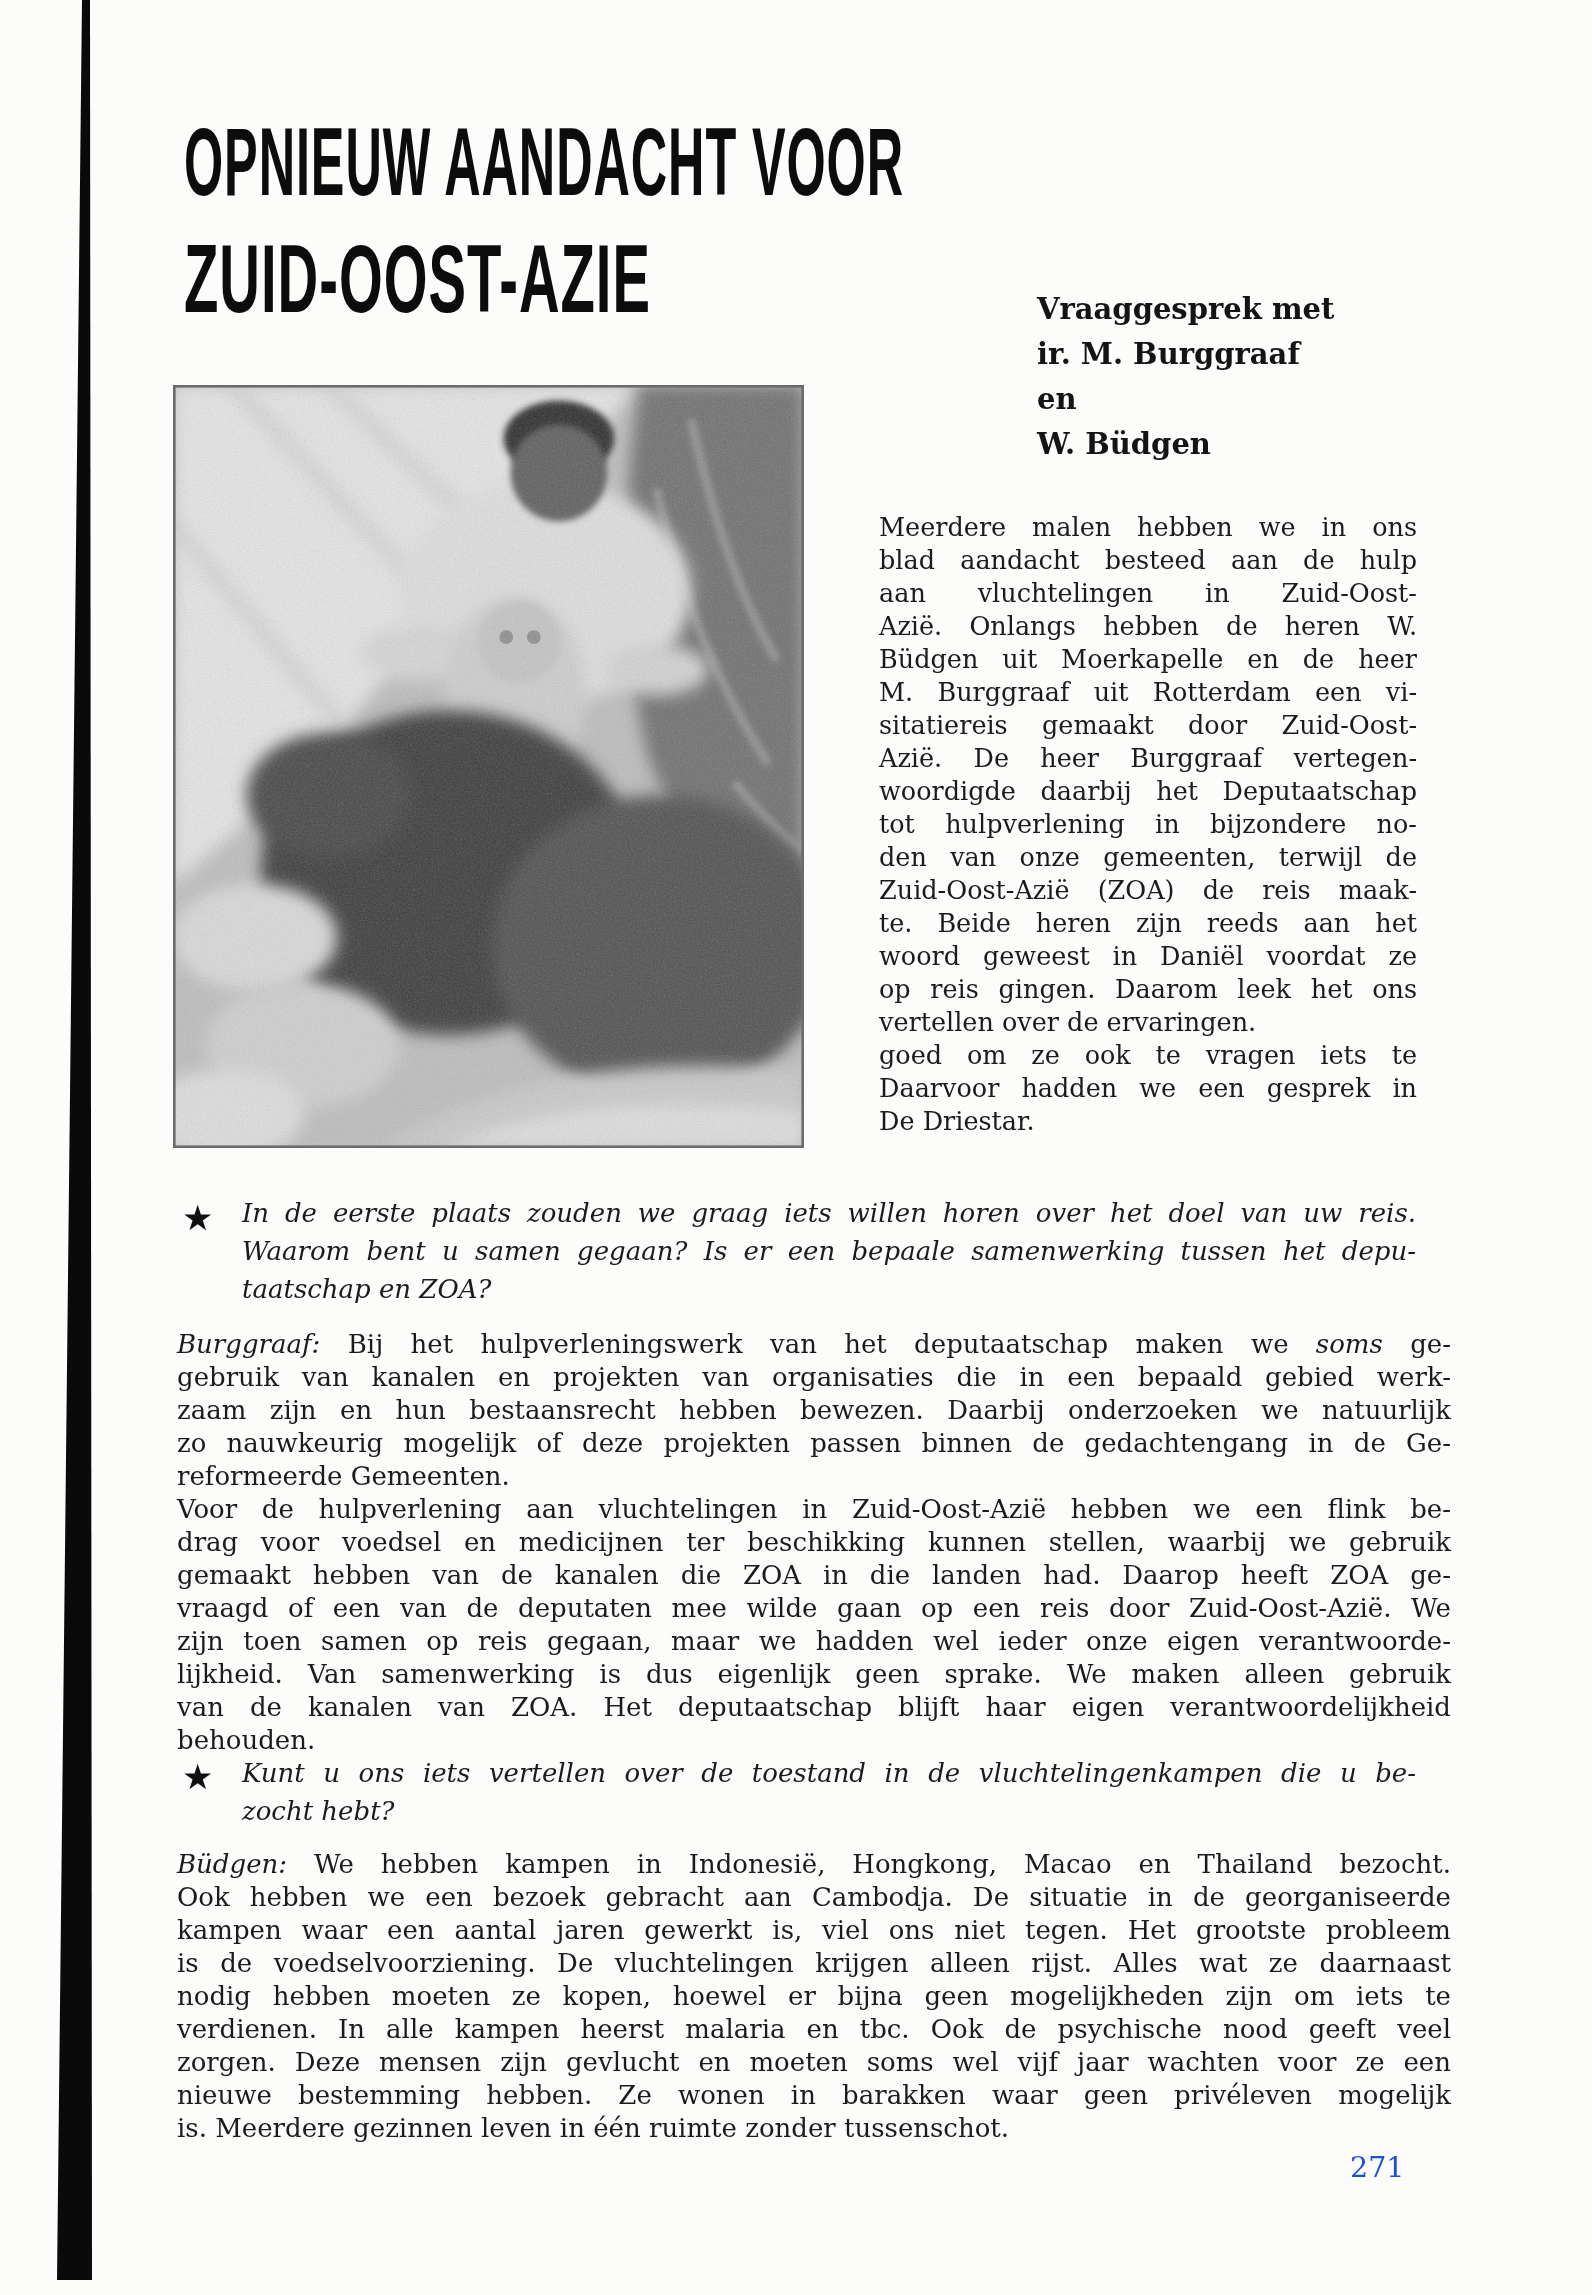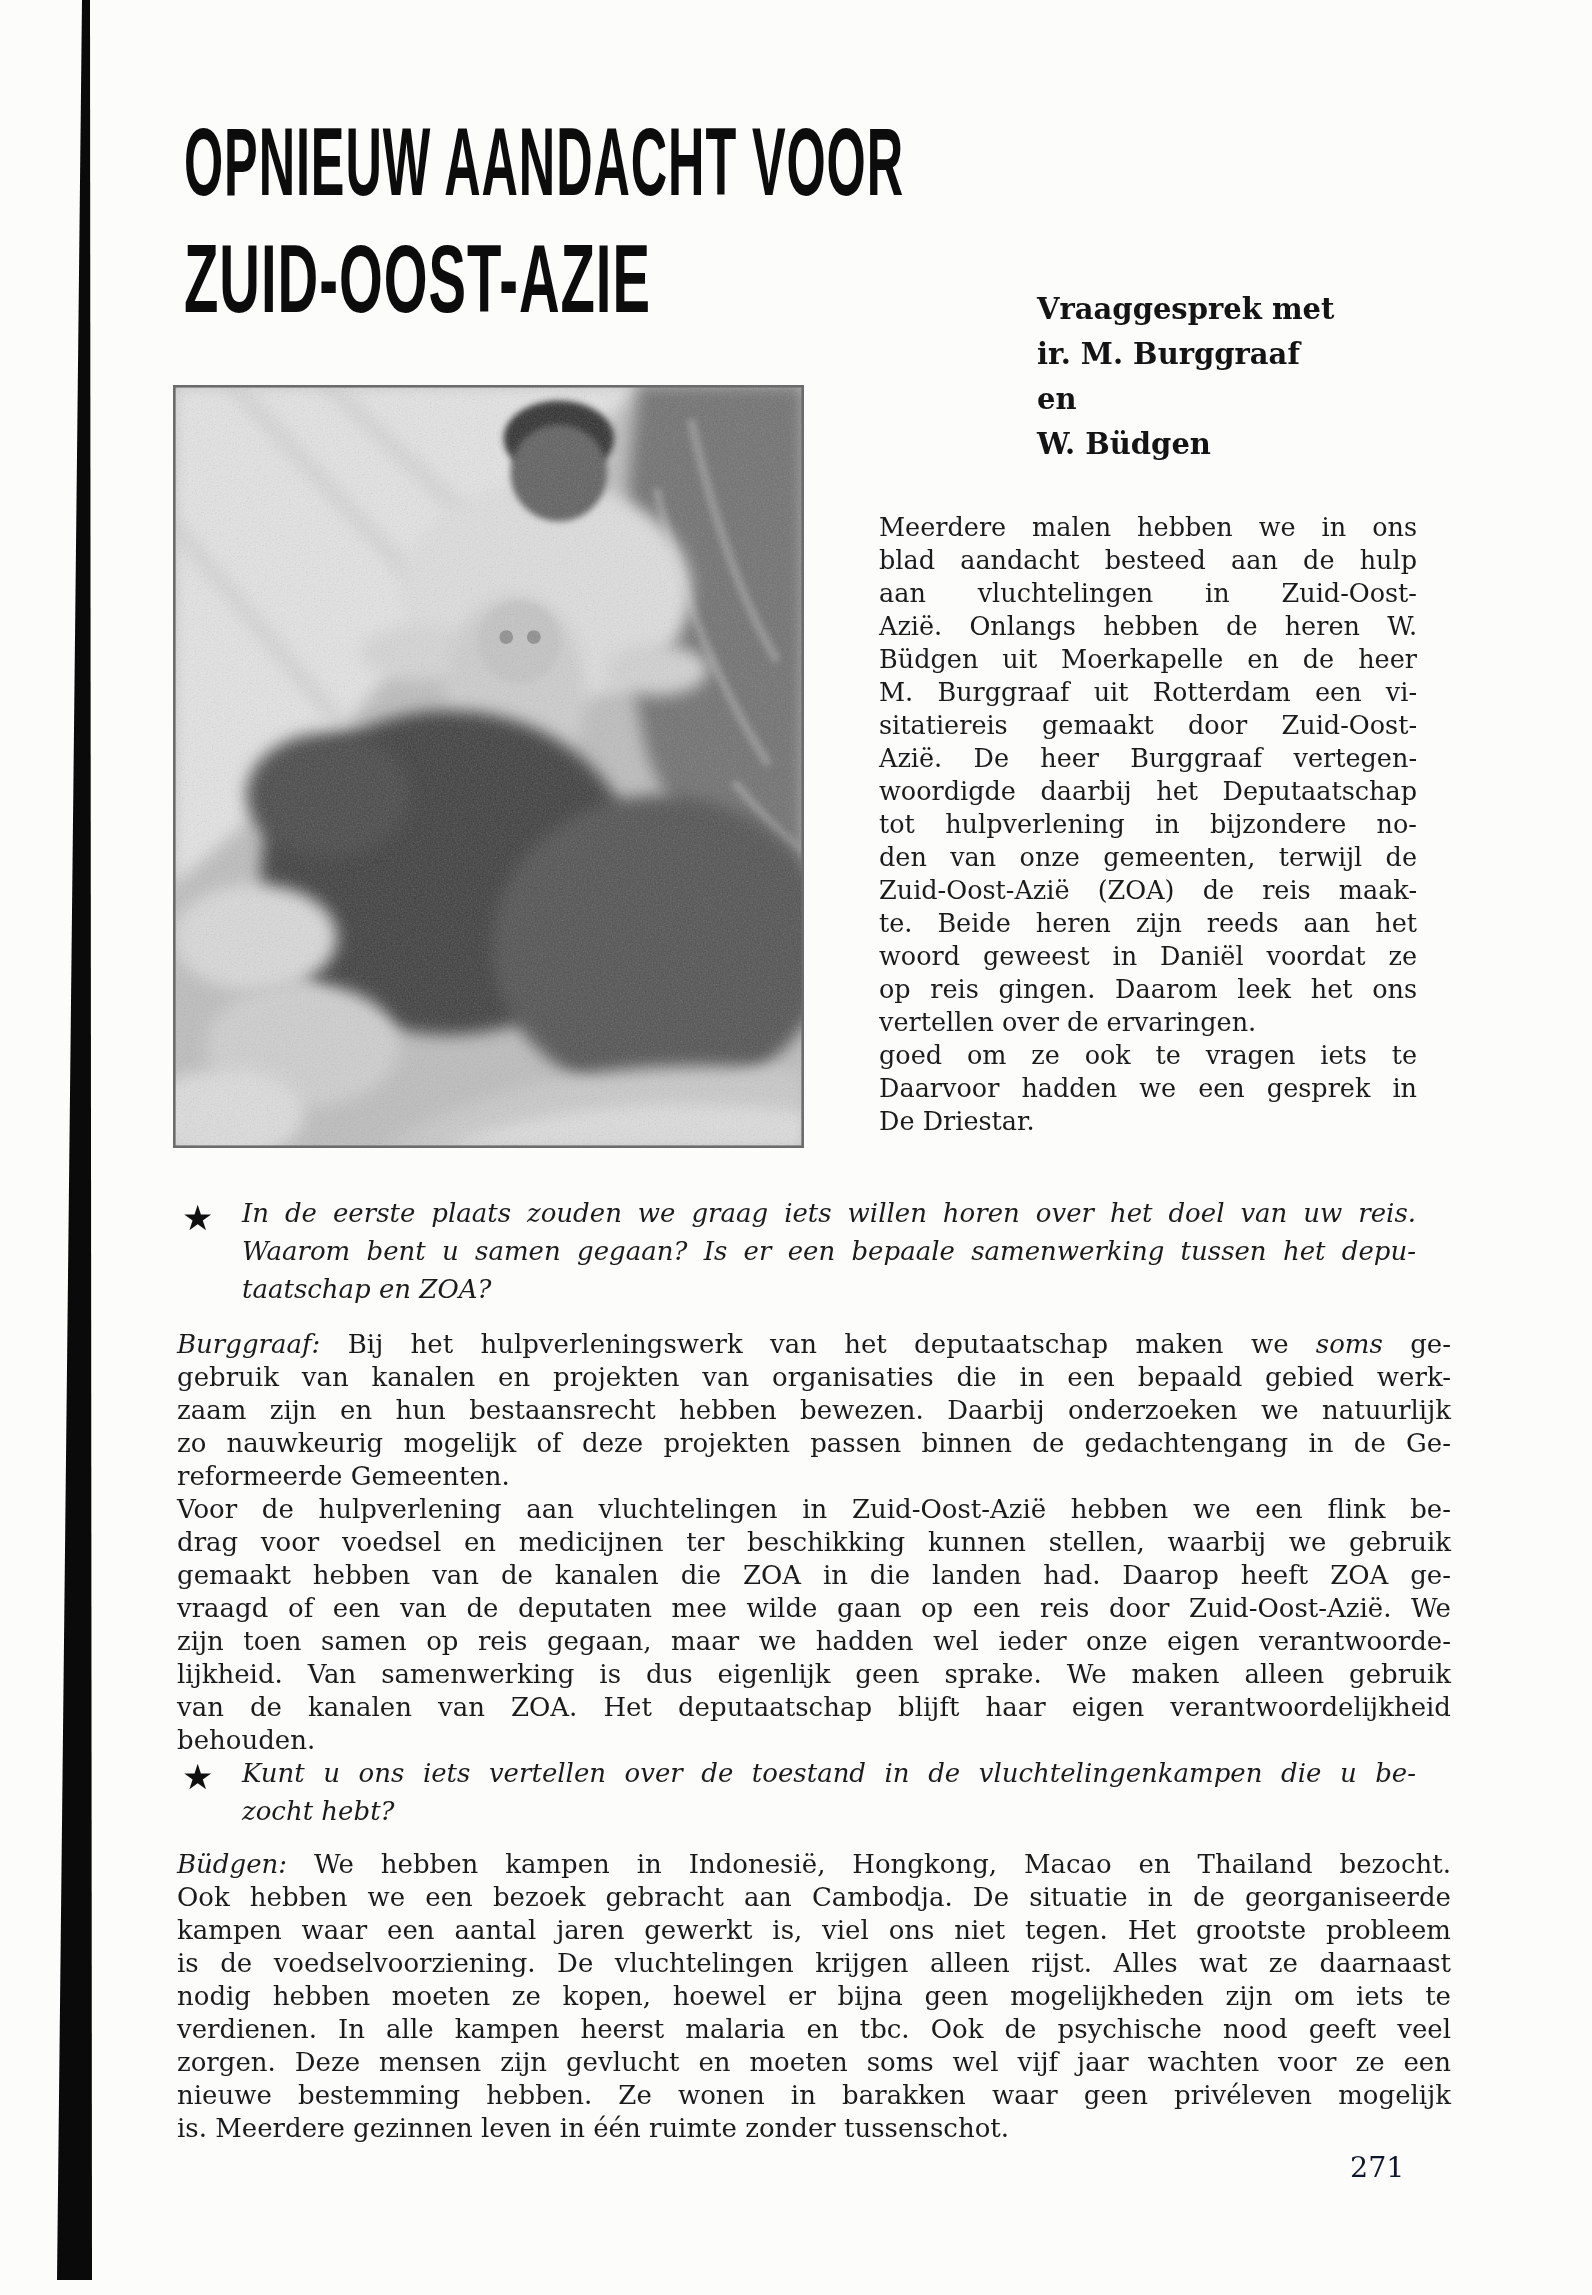--- a/index.html
+++ b/index.html
@@ -60,21 +60,21 @@
   
   .answer{
     position:absolute; left:177px; width:1274px;
     font-size:26px; line-height:33px;
   }
   .a1{ top:1328px; }
   .a2{ top:1848px; }
   
   .pageno{
     position:absolute; left:1350px; top:2151px;
-    font-size:28.5px; color:#0f172a;
+    font-size:28.5px; color:#1d4ed8;
   }
 </style>
 </head>
 <body>
 
 <div class="page">
 
   <div class="spine"></div>
 
   <div class="title-line tl1">OPNIEUW AANDACHT VOOR</div>

